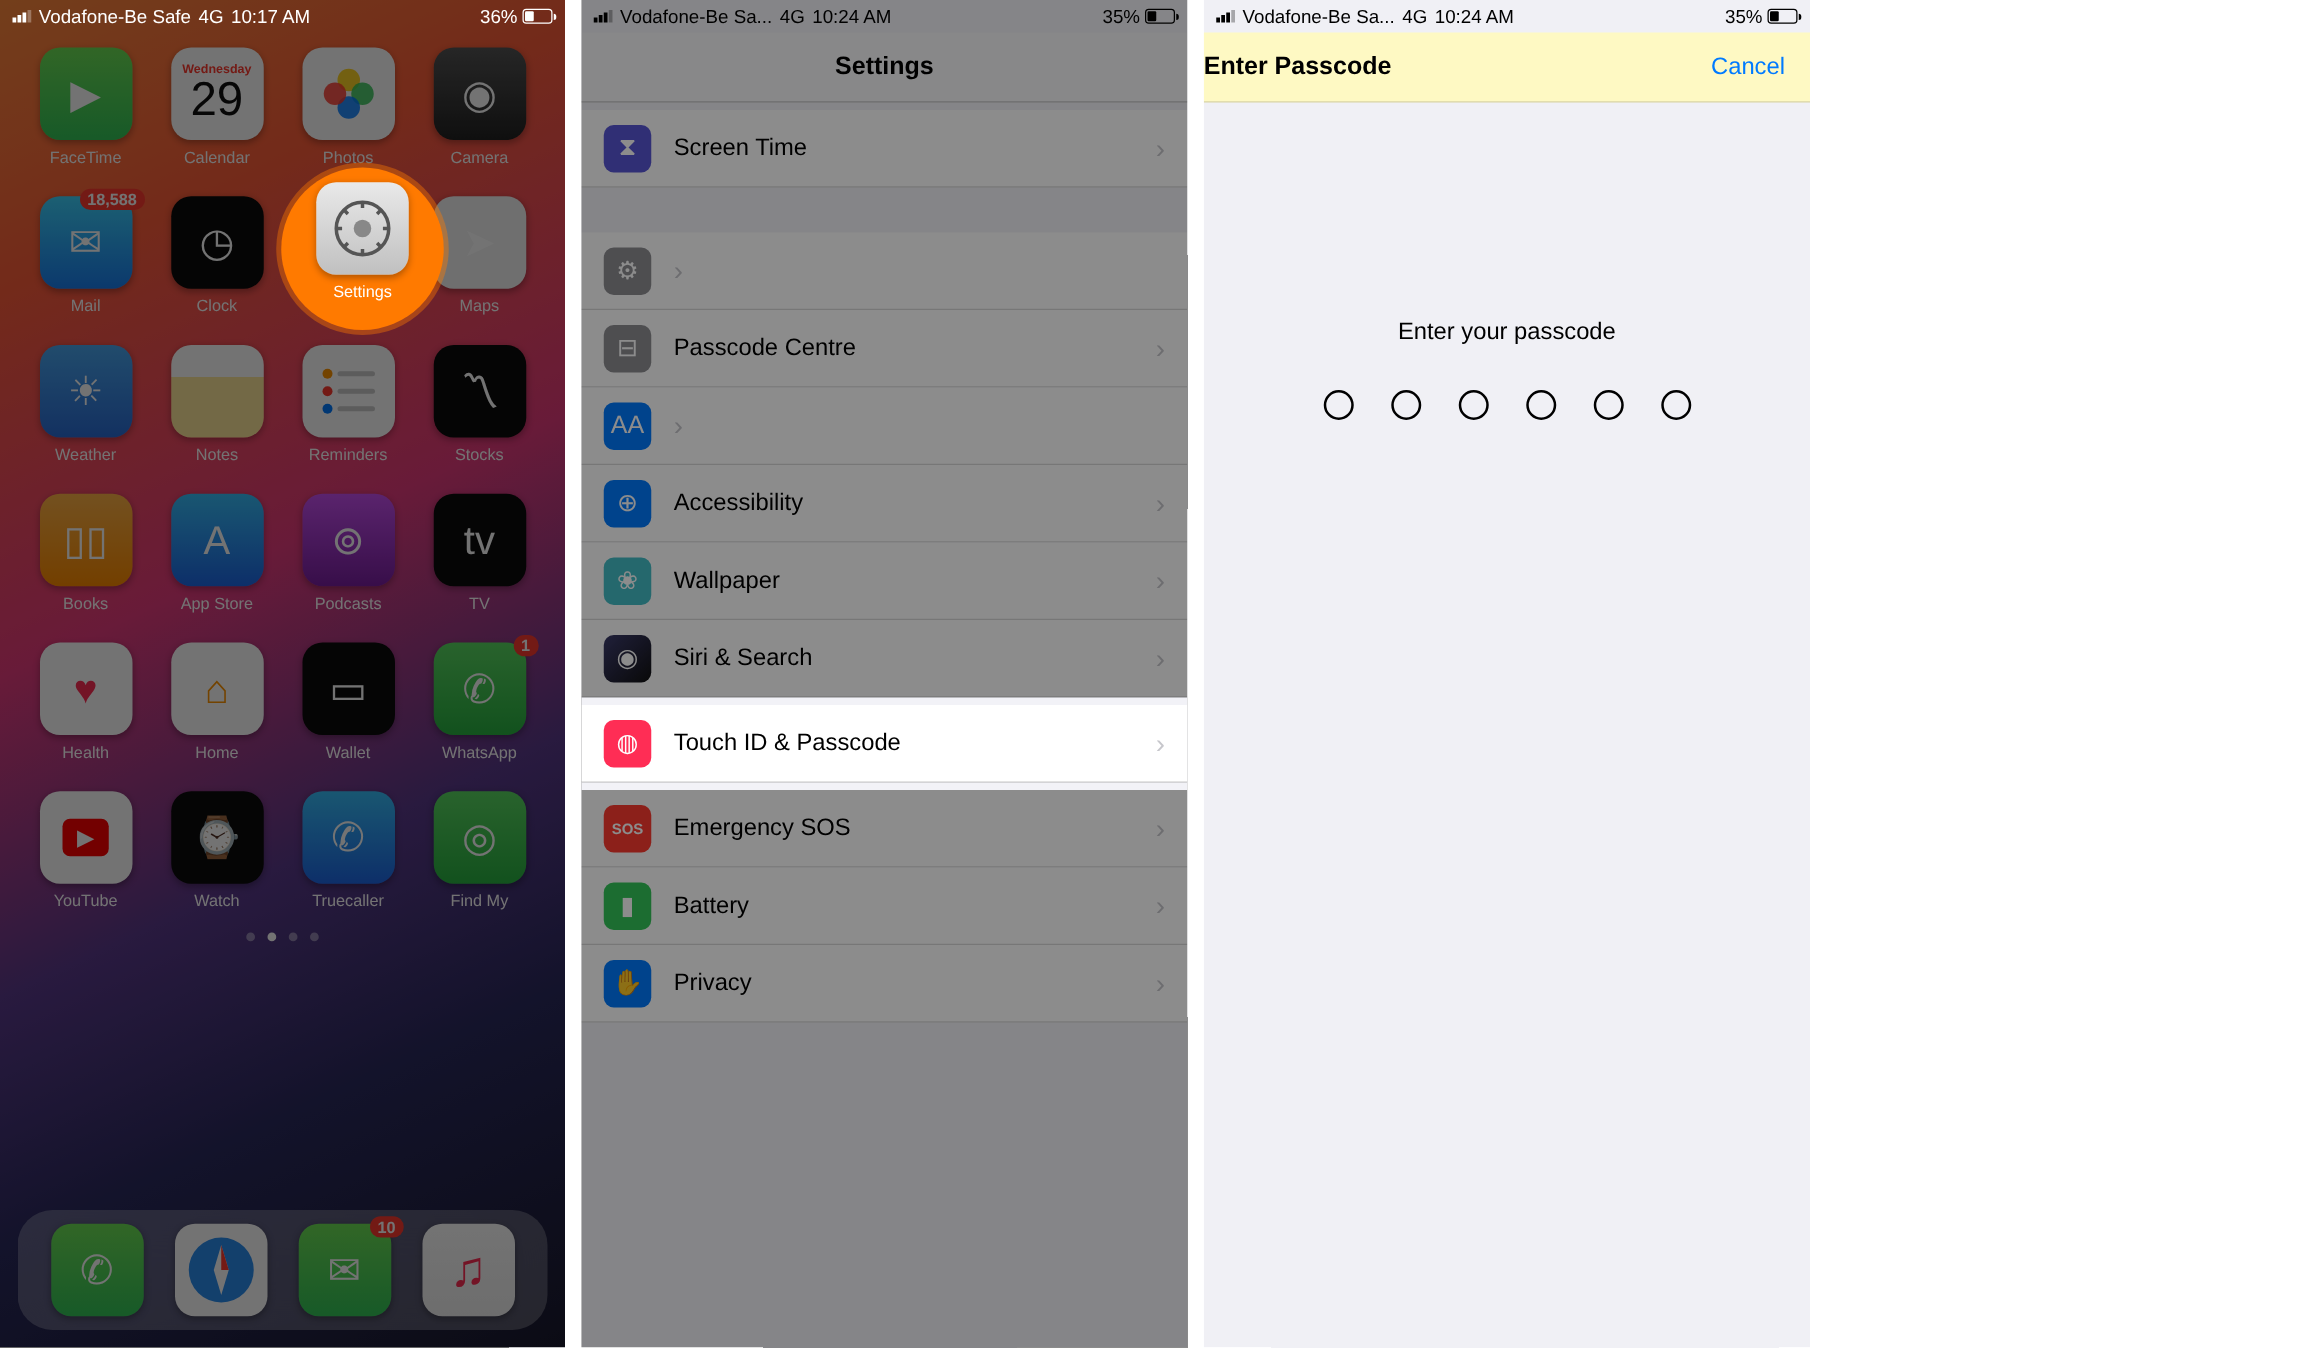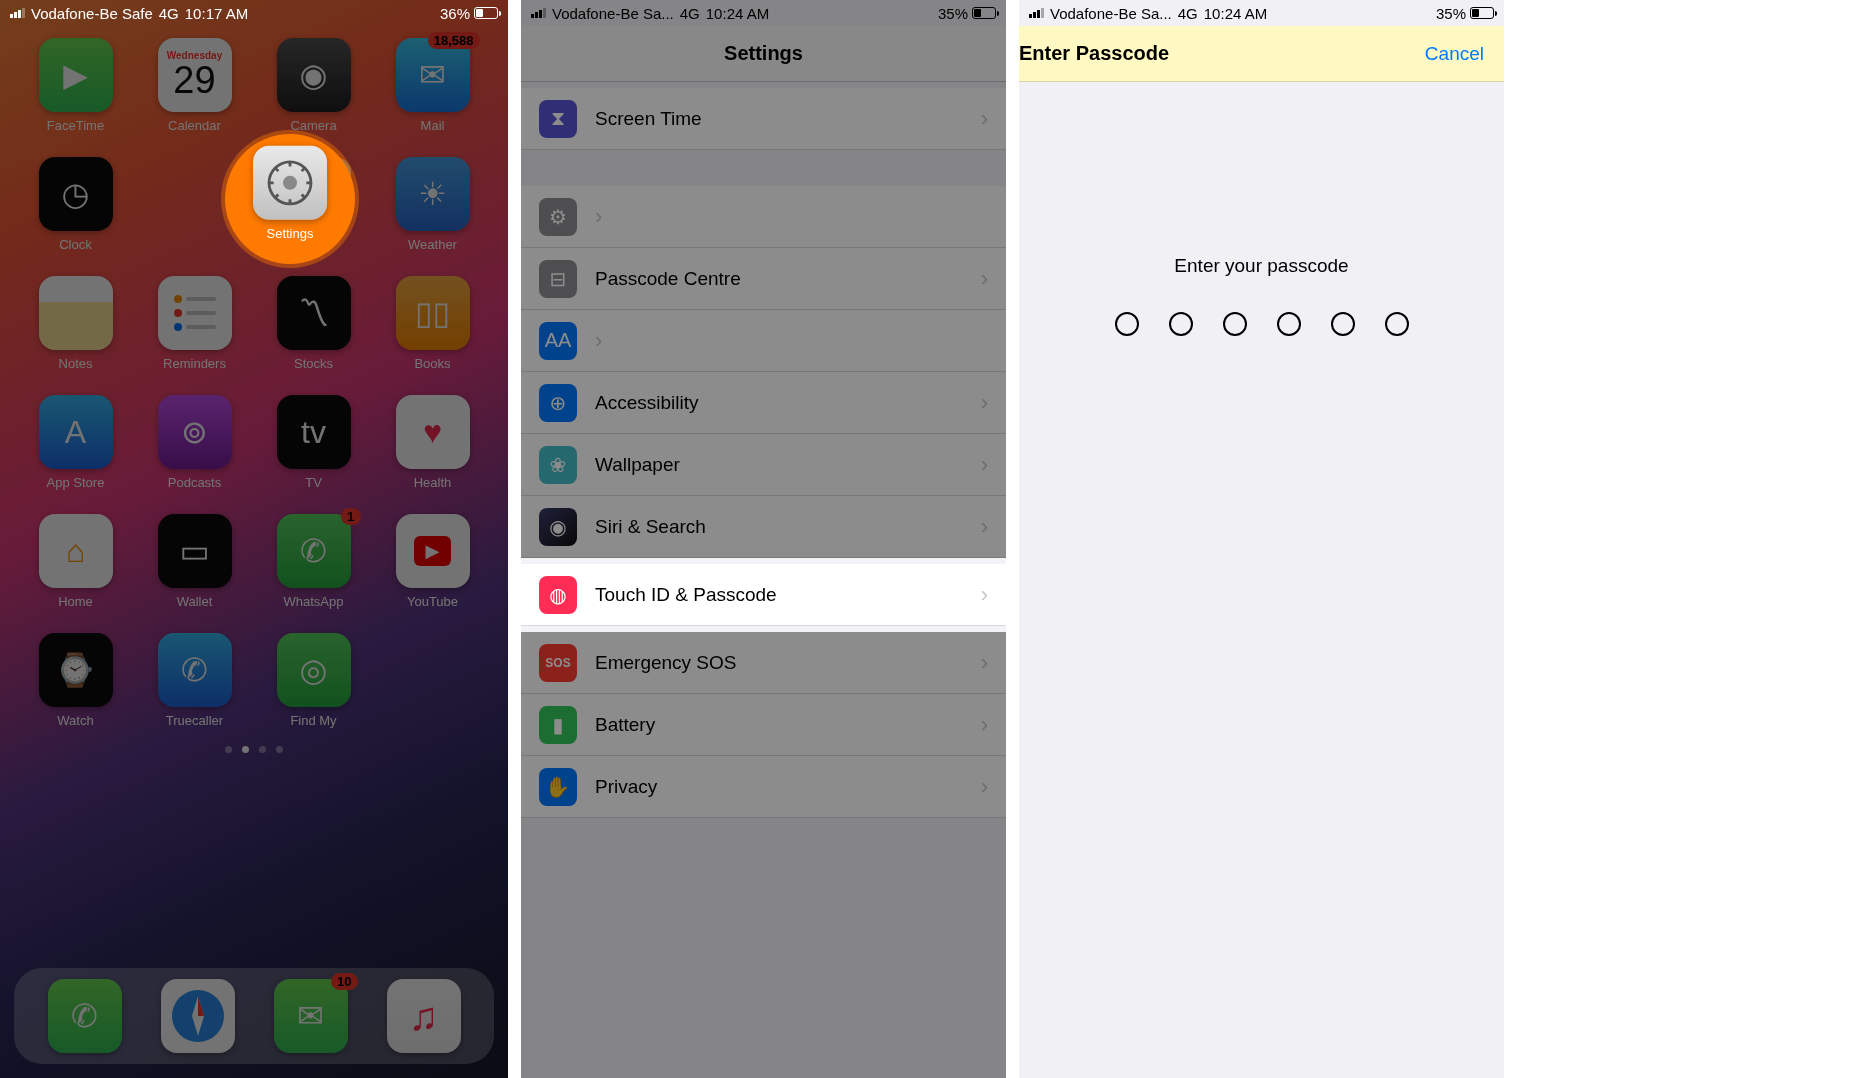--- a/index.html
+++ b/index.html
@@ -1,19 +1,19 @@
 <!DOCTYPE html>
 <html><head>
 <meta charset="utf-8">
 <style>
 * { box-sizing: border-box; margin: 0; padding: 0; }
 body { font-family: -apple-system, "Helvetica Neue", Helvetica, Arial, sans-serif; background: #fff; display: flex; width: 1850px; height: 1078px; overflow: hidden; }
 
 .panel { position: relative; height: 100%; overflow: hidden; }
-.panel1 { width: 508px; }
+.panel1 { width: 452px; }
 .panel2 { width: 485px; }
 .panel3 { width: 485px; }
 .gap { width: 13px; background: #fff; }
 
 
 .status-bar { position: absolute; top: 0; left: 0; right: 0; height: 26px; display: flex; align-items: center; justify-content: space-between; padding: 0 10px; font-size: 15px; font-weight: 500; z-index: 10; }
 .status-left { display: flex; align-items: center; gap: 6px; }
 .status-right { display: flex; align-items: center; gap: 4px; }
 .signal-bars { display: flex; align-items: flex-end; gap: 1px; }
 .signal-bars span { width: 3px; background: currentColor; }
@@ -26,21 +26,21 @@
 .status-dark { color: #000; }
 
 
 .home-bg { position:absolute; inset:0; background: linear-gradient(155deg, #ff8a3d 0%, #ff5e3a 18%, #e73c7e 42%, #5b3a8c 62%, #2a2a5e 78%, #1a1a2e 100%); }
 .dim-overlay { position:absolute; inset:0; background: rgba(0,0,0,0.55); z-index:5; }
 .home-content { position:absolute; inset:0; padding-top: 38px; z-index:3; }
 .app-grid { display:grid; grid-template-columns: repeat(4, 1fr); gap: 24px 8px; padding: 0 20px; }
 .app { display:flex; flex-direction:column; align-items:center; gap:6px; }
 .app-icon { width:74px; height:74px; border-radius:16px; display:flex; align-items:center; justify-content:center; font-size:32px; color:#fff; position:relative; box-shadow: 0 2px 6px rgba(0,0,0,0.3); }
 .app-label { font-size:13px; color:#fff; text-align:center; white-space:nowrap; }
-.badge { position:absolute; top:-6px; right:-10px; background:#ff3b30; color:#000000; font-size:13px; font-weight:600; padding:1px 6px; border-radius:20px; min-width:20px; text-align:center;}
+.badge { position:absolute; top:-6px; right:-10px; background:#ff3b30; color:#ffffff; font-size:13px; font-weight:600; padding:1px 6px; border-radius:20px; min-width:20px; text-align:center;}
 .page-dots { display:flex; justify-content:center; gap:10px; margin-top:18px; margin-bottom:18px;}
 .page-dots span { width:7px; height:7px; border-radius:50%; background:rgba(255,255,255,0.4);}
 .page-dots span.active { background:#fff; }
 .dock { position:absolute; bottom:14px; left:14px; right:14px; height:96px; background:rgba(255,255,255,0.25); backdrop-filter:blur(20px); border-radius:28px; display:flex; justify-content:space-around; align-items:center; padding:0 14px; z-index:3;}
 .dock .app-icon { width:74px; height:74px; }
 
 
 .highlight-circle { position:absolute; width:130px; height:130px; border-radius:50%; background:#ff7a00; z-index:8; box-shadow:0 0 0 4px rgba(255,122,0,0.4);}
 .highlight-circle .app { position:absolute; top:50%; left:50%; transform:translate(-50%,-56%);}
 
@@ -106,20 +106,31 @@
           <span class="app-label">FaceTime</span>
         </div>
         <div class="app">
           <div class="app-icon ic-calendar">
             <div class="calendar-inner">
               <span class="dow">Wednesday</span>
               <span class="day">29</span>
             </div>
           </div>
           <span class="app-label">Calendar</span>
+        </div>
+        <div class="app">
+          <div class="app-icon ic-photos">
+            <svg width="50" height="50" viewBox="0 0 50 50">
+              <circle cx="25" cy="14" r="9" fill="#ffcc00" opacity="0.85"></circle>
+              <circle cx="36" cy="25" r="9" fill="#34c759" opacity="0.85"></circle>
+              <circle cx="25" cy="36" r="9" fill="#007aff" opacity="0.85"></circle>
+              <circle cx="14" cy="25" r="9" fill="#ff3b30" opacity="0.85"></circle>
+            </svg>
+          </div>
+          <span class="app-label">Photos</span>
         </div>
         <div class="app">
           <div class="app-icon ic-camera">◉</div>
           <span class="app-label">Camera</span>
         </div>
         <div class="app">
           <div class="app-icon ic-mail">✉<span class="badge">18,588</span></div>
           <span class="app-label">Mail</span>
         </div>
         <div class="app">

